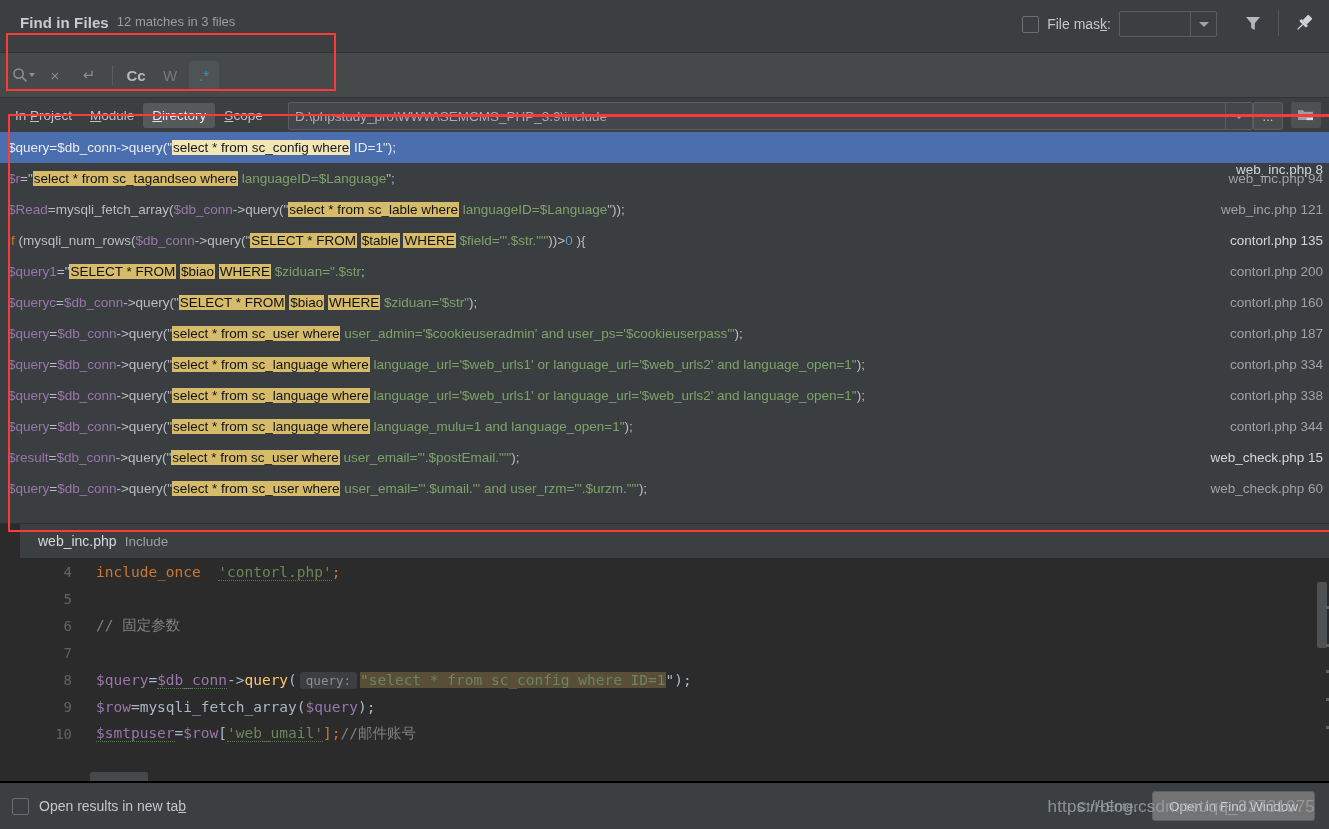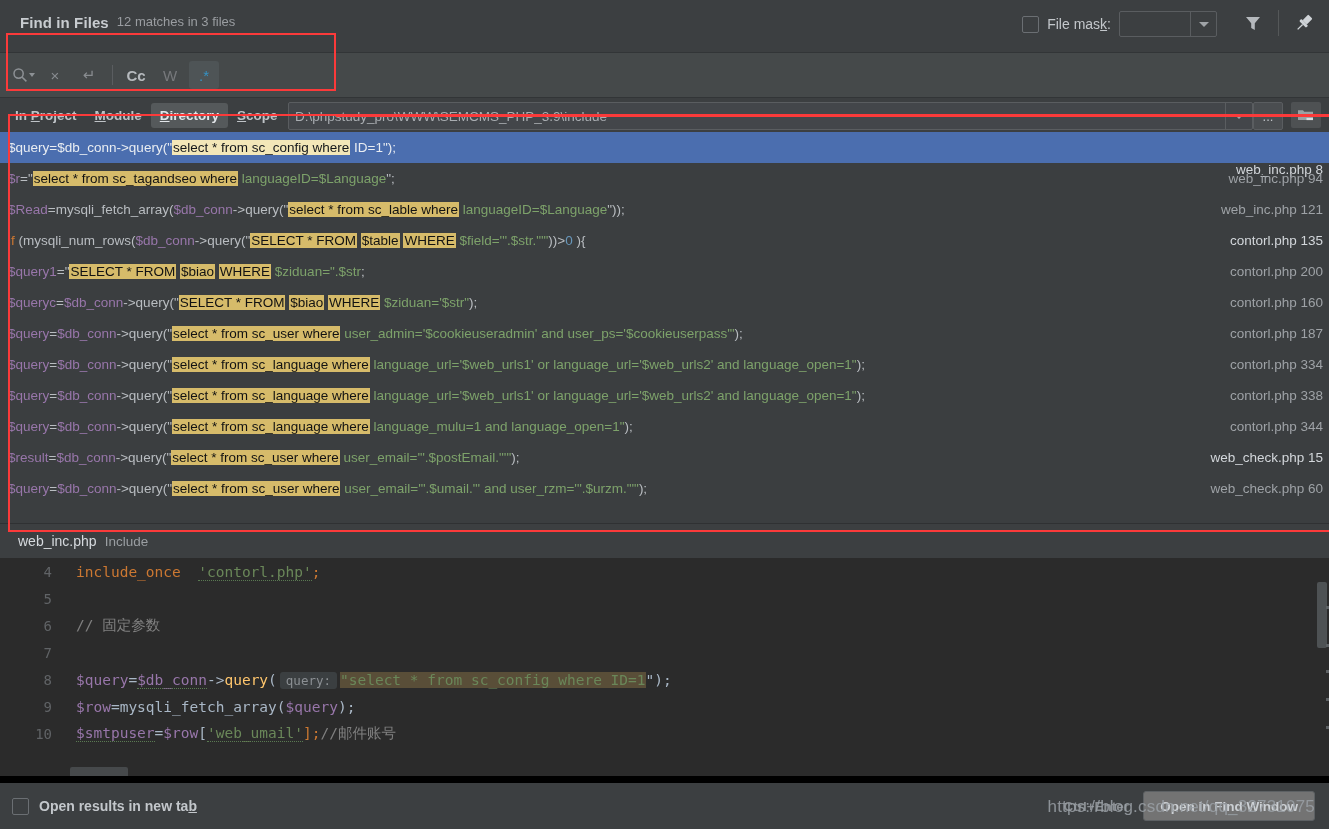--- a/index.html
+++ b/index.html
@@ -37,21 +37,21 @@
   .caret{display:inline-block;width:1px;height:19px;background:#c9cdd1;margin-left:1px;}
   .s-actions{display:flex;align-items:center;gap:4px;padding-right:8px;}
   .sbtn{width:30px;height:28px;display:flex;align-items:center;justify-content:center;font-size:15px;color:#888c90;border-radius:3px;}
   .sbtn.on{background:#4e5456;color:#3592c4;}
   .sbtn.dim{color:#77797c;}
   .sbtn.cc{color:#b6babe;font-weight:bold;font-size:15px;}
   .v-sep{width:1px;height:20px;background:#5a5d60;margin:0 4px;}
 
   
   .scoperow{height:34px;flex:0 0 34px;background:#3c3f41;display:flex;align-items:center;position:relative;}
-  .tabs{display:flex;align-items:center;gap:0;padding-left:6px;font-weight:bold;}
+  .tabs{display:flex;align-items:center;gap:0;padding-left:6px;}
   .tab{font-size:13.5px;color:#bfc3c7;padding:5px 9px;border-radius:3px;white-space:nowrap;}
   .tab u{text-decoration:underline;}
   .tab.active{background:#55595b;color:#e2e6ea;}
   .dirbox{position:absolute;left:288px;right:76px;top:4px;height:26px;display:flex;
           border:1px solid #5a5d60;border-radius:2px;background:#43464a;}
   .dirpath{flex:1;display:flex;align-items:center;padding-left:6px;font-size:13.5px;color:#a9adb1;overflow:hidden;white-space:nowrap;}
   .dirarrow{width:26px;border-left:1px solid #5a5d60;display:flex;align-items:center;justify-content:center;}
   .dots{position:absolute;right:46px;top:4px;width:28px;height:26px;border:1px solid #5a5d60;border-radius:2px;
         background:#4a4d50;display:flex;align-items:center;justify-content:center;color:#bdc1c5;font-size:13px;}
   .recent{position:absolute;right:8px;top:4px;width:30px;height:26px;border-radius:2px;background:#4e5153;
@@ -69,21 +69,21 @@
   .row.selected .hl{background:#f3e7b8;color:#14171a;}
   .t-var{color:#9876aa;}
   .t-str{color:#7da26a;}
   .t-pun{color:#b9bdc1;}
   .t-kw{color:#cc7832;}
   .t-num{color:#6897bb;}
   .row.selected .t-var,.row.selected .t-str,.row.selected .t-pun,
   .row.selected .t-kw,.row.selected .t-num{color:#e9edf2;}
 
   
-  .preview{flex:1;background:#2b2b2b;display:flex;flex-direction:column;overflow:hidden;position:relative;border-top:1px solid #2f3133;}
+  .preview{flex:1;background:#2b2b2b;display:flex;flex-direction:column;overflow:hidden;position:relative;border-top:1px solid #2f3133;padding-left:20px;}
   .pv-head{height:34px;flex:0 0 34px;background:#3c3f41;display:flex;align-items:center;padding-left:18px;gap:8px;}
   .pv-file{font-size:14px;color:#d6dade;}
   .pv-dir{font-size:13.5px;color:#9a9ea2;}
   .pv-body{flex:1;position:relative;background:#2b2b2b;overflow:hidden;font-family:"DejaVu Sans Mono","Liberation Mono",monospace;}
   .cline{height:27px;display:flex;align-items:center;font-size:14.5px;white-space:pre;}
   .gutter{width:52px;flex:0 0 52px;text-align:right;padding-right:12px;color:#606366;font-size:14px;}
   .ctext{padding-left:12px;}
   .c-kw{color:#cc7832;}
   .c-str{color:#6a8759;}
   .c-var{color:#9876aa;}
@@ -92,21 +92,21 @@
   .c-com{color:#808080;}
   .hint{background:#3b3f41;color:#8b8f93;border-radius:3px;padding:1px 6px;font-size:12.5px;margin:0 3px;}
   .m-hl{background:#594e38;}
   .squig{border-bottom:1px dotted #5a7a52;}
   .pv-scroll{position:absolute;right:2px;top:24px;width:10px;height:66px;background:#4e5254;border-radius:2px;}
   .pv-marks{position:absolute;right:0;top:0;bottom:0;width:3px;}
   .pv-marks i{position:absolute;right:0;width:3px;height:3px;background:#5e6265;display:block;}
   .ghost{position:absolute;left:70px;bottom:-2px;width:58px;height:11px;background:#46494b;border-radius:2px;}
 
   
-  .footer{height:46px;flex:0 0 46px;background:#3c3f41;display:flex;align-items:center;position:relative;border-top:7px solid #000000;font-weight:bold;}
+  .footer{height:46px;flex:0 0 46px;background:#3c3f41;display:flex;align-items:center;position:relative;border-top:2px solid #000000;}
   .f-left{display:flex;align-items:center;gap:10px;padding-left:12px;}
   .f-label{font-size:14px;color:#c3c7cb;}
   .f-label u{text-decoration:underline;}
   .f-right{position:absolute;right:14px;top:8px;display:flex;align-items:center;gap:14px;}
   .shortcut{font-size:13.5px;color:#8b8f93;}
   .primary{height:28px;padding:0 16px;border:1px solid #5d6164;border-radius:3px;background:#737373;
            color:#ccd0d4;font-size:13.5px;display:flex;align-items:center;justify-content:center;}
 
   
   .ann{position:absolute;border:2px solid #fb3a3a;pointer-events:none;box-sizing:border-box;z-index:40;}

